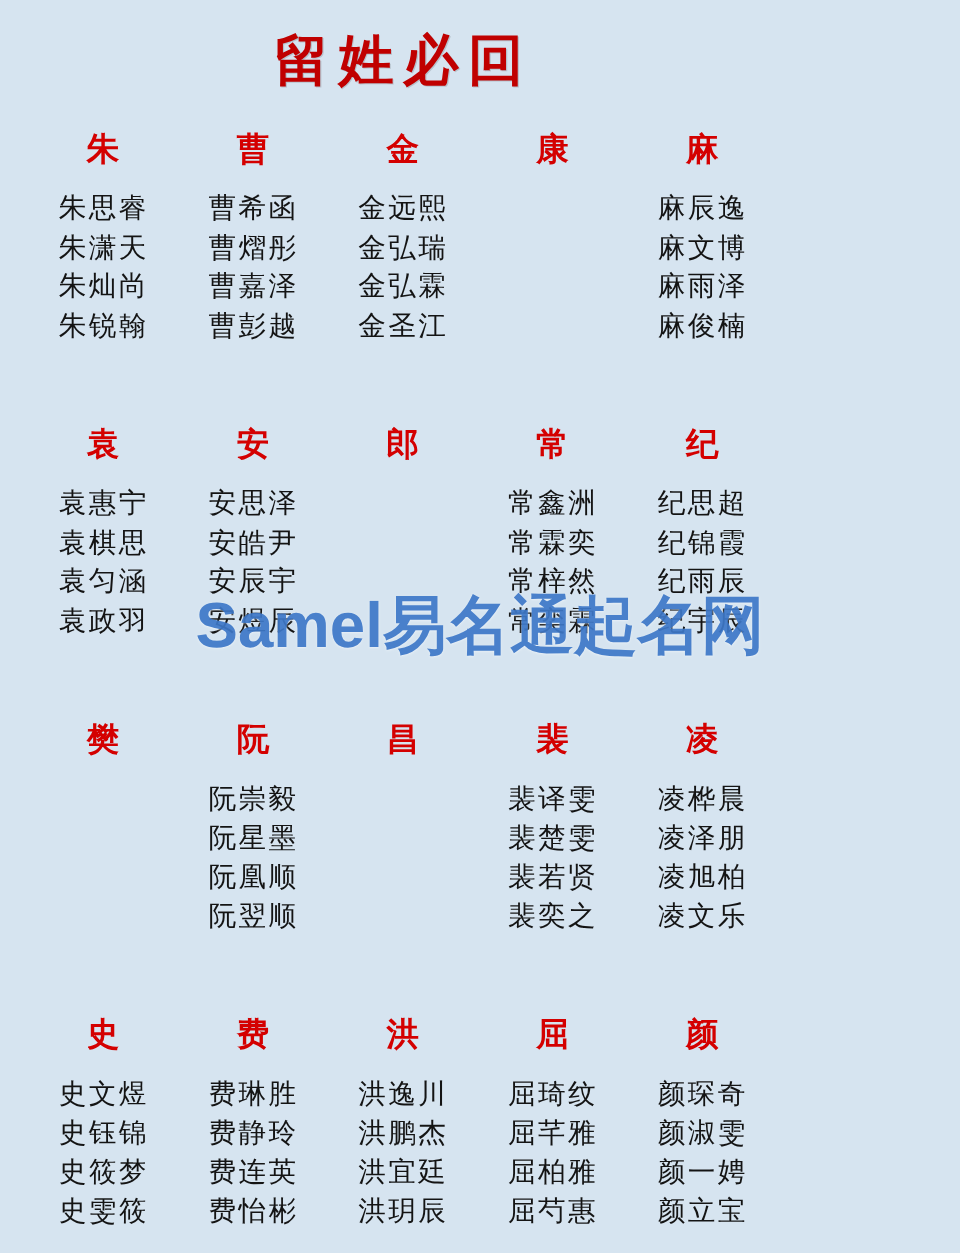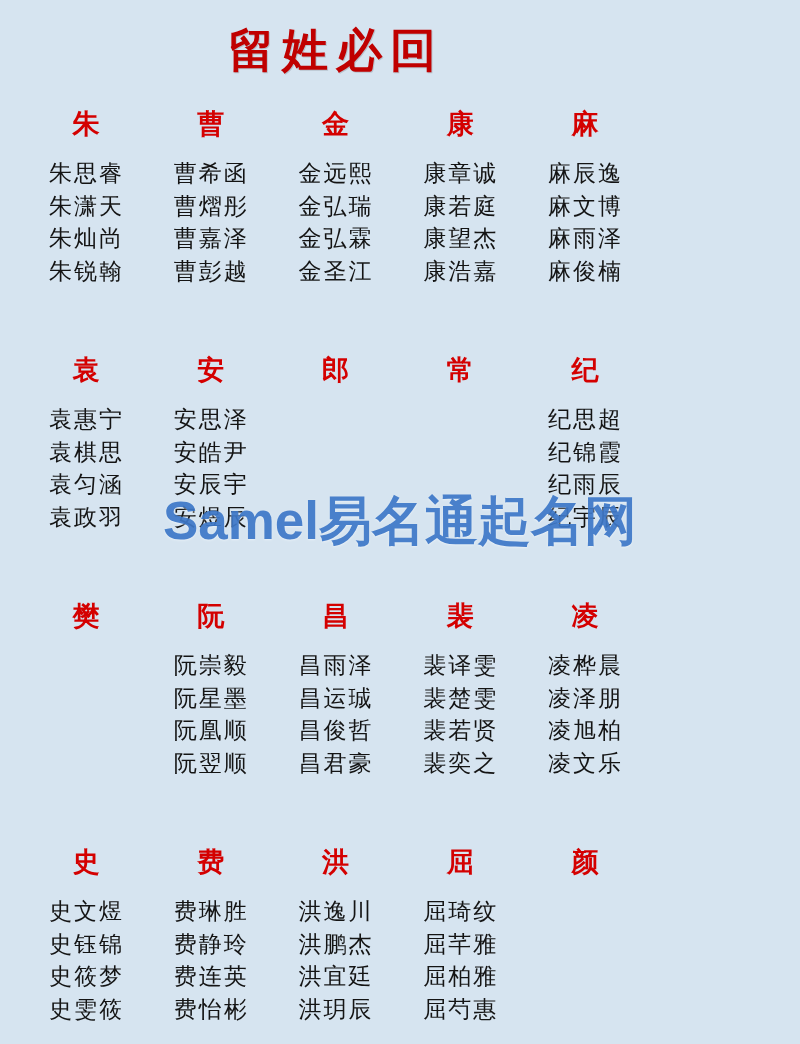--- a/index.html
+++ b/index.html
@@ -113,26 +113,20 @@
       <div class="names">
         <div class="name">金远熙</div>
         <div class="name">金弘瑞</div>
         <div class="name">金弘霖</div>
         <div class="name">金圣江</div>
       </div>
     </div>
 
     <div class="group">
       <div class="surname">康</div>
-      <div class="names">
-        <div class="name">康章诚</div>
-        <div class="name">康若庭</div>
-        <div class="name">康望杰</div>
-        <div class="name">康浩嘉</div>
-      </div>
     </div>
 
     <div class="group">
       <div class="surname">麻</div>
       <div class="names">
         <div class="name">麻辰逸</div>
         <div class="name">麻文博</div>
         <div class="name">麻雨泽</div>
         <div class="name">麻俊楠</div>
       </div>
@@ -157,20 +151,26 @@
         <div class="name">安煜辰</div>
       </div>
     </div>
 
     <div class="group">
       <div class="surname">郎</div>
     </div>
 
     <div class="group">
       <div class="surname">常</div>
+      <div class="names">
+        <div class="name">常鑫洲</div>
+        <div class="name">常霖奕</div>
+        <div class="name">常梓然</div>
+        <div class="name">常奕霖</div>
+      </div>
     </div>
 
     <div class="group">
       <div class="surname">纪</div>
       <div class="names">
         <div class="name">纪思超</div>
         <div class="name">纪锦霞</div>
         <div class="name">纪雨辰</div>
         <div class="name">纪宇辰</div>
       </div>
@@ -185,26 +185,20 @@
       <div class="names">
         <div class="name">阮崇毅</div>
         <div class="name">阮星墨</div>
         <div class="name">阮凰顺</div>
         <div class="name">阮翌顺</div>
       </div>
     </div>
 
     <div class="group">
       <div class="surname">昌</div>
-      <div class="names">
-        <div class="name">昌雨泽</div>
-        <div class="name">昌运珹</div>
-        <div class="name">昌俊哲</div>
-        <div class="name">昌君豪</div>
-      </div>
     </div>
 
     <div class="group">
       <div class="surname">裴</div>
       <div class="names">
         <div class="name">裴译雯</div>
         <div class="name">裴楚雯</div>
         <div class="name">裴若贤</div>
         <div class="name">裴奕之</div>
       </div>
@@ -255,19 +249,25 @@
       <div class="names">
         <div class="name">屈琦纹</div>
         <div class="name">屈芊雅</div>
         <div class="name">屈柏雅</div>
         <div class="name">屈芍惠</div>
       </div>
     </div>
 
     <div class="group">
       <div class="surname">颜</div>
+      <div class="names">
+        <div class="name">颜琛奇</div>
+        <div class="name">颜淑雯</div>
+        <div class="name">颜一娉</div>
+        <div class="name">颜立宝</div>
+      </div>
     </div>
 
   </div>
 
   <div class="watermark">Samel易名通起名网</div>
 
 </div>
 
 </body></html>

